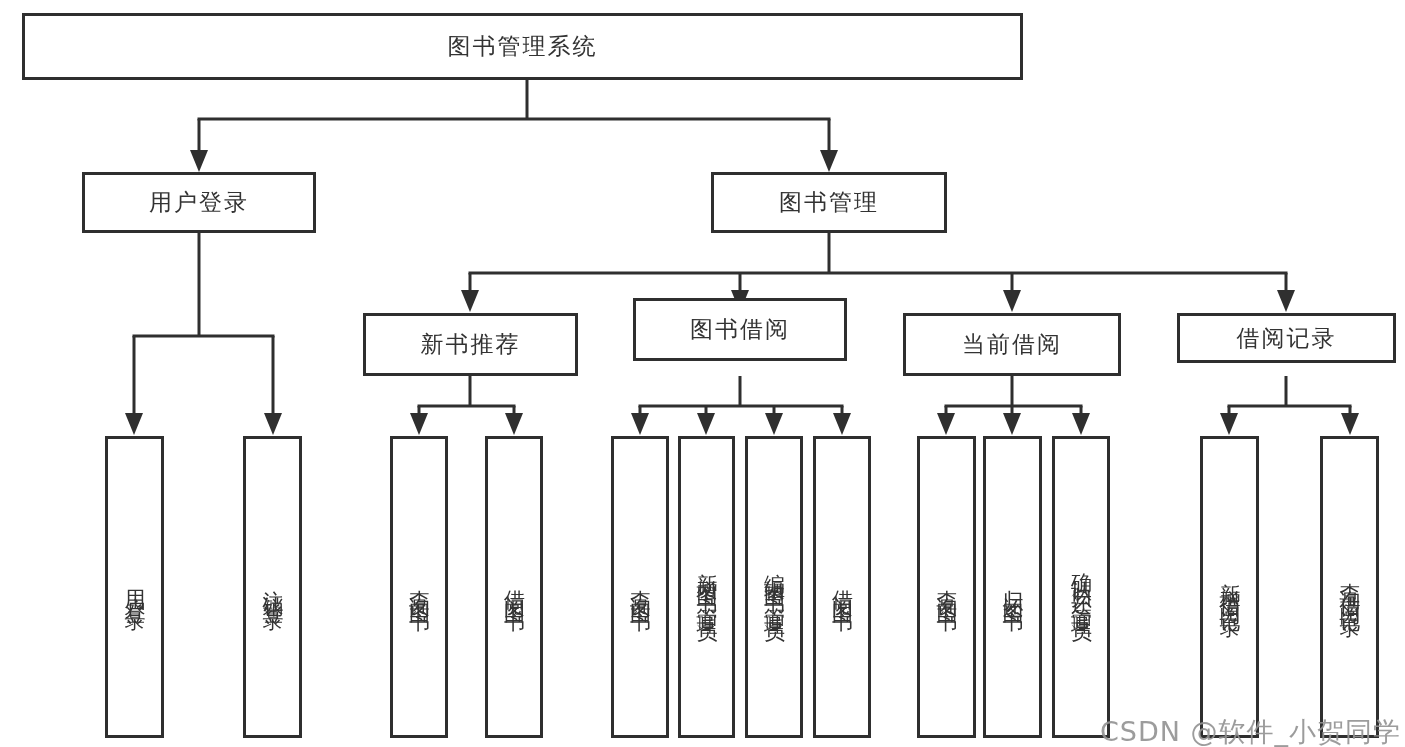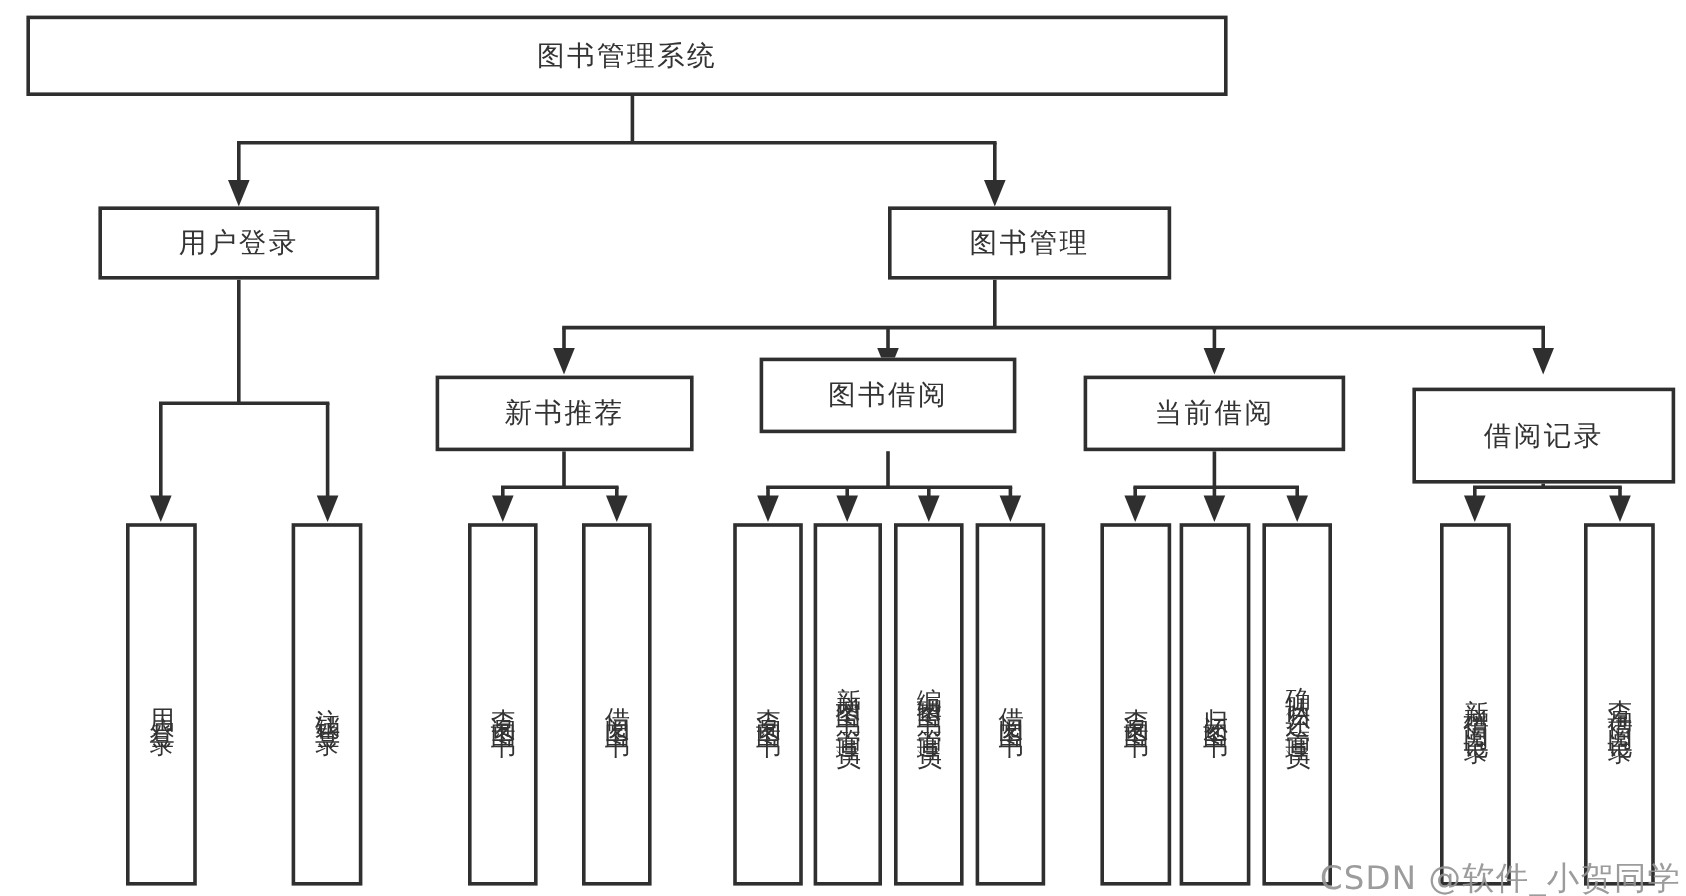--- a/index.html
+++ b/index.html
@@ -124,26 +124,26 @@
       <line x1="1229" y1="406" x2="1229" y2="416"></line>
       <path class="arrow" d="M1229,435 L1220,413 L1238,413 Z"></path>
       <line x1="1350" y1="406" x2="1350" y2="416"></line>
       <path class="arrow" d="M1350,435 L1341,413 L1359,413 Z"></path>
     </g>
   </svg>
 
   <div class="box h" style="left:22px; top:13px; width:1001px; height:67px;">图书管理系统</div>
 
   <div class="box h" style="left:82px; top:172px; width:234px; height:61px;">用户登录</div>
-  <div class="box h" style="left:740px; top:172px; width:236px; height:61px;text-align:center;">图书管理</div>
+  <div class="box h" style="left:711px; top:172px; width:236px; height:61px;text-align:center;">图书管理</div>
 
   <div class="box h" style="left:363px; top:313px; width:215px; height:63px;">新书推荐</div>
   <div class="box h" style="left:633px; top:298px; width:214px; height:63px;">图书借阅</div>
   <div class="box h" style="left:903px; top:313px; width:218px; height:63px;">当前借阅</div>
-  <div class="box h" style="left:1177px; top:313px; width:219px; height:80px;margin-top:10px;">借阅记录</div>
+  <div class="box h" style="left:1177px; top:313px; width:219px; height:50px;">借阅记录</div>
 
   <div class="box v" style="left:105px; top:436px; width:59px; height:302px;">用户登录</div>
   <div class="box v" style="left:243px; top:436px; width:59px; height:302px;">注销登录</div>
 
   <div class="box v" style="left:390px; top:436px; width:58px; height:302px;">查询图书</div>
   <div class="box v" style="left:485px; top:436px; width:58px; height:302px;">借阅图书</div>
 
   <div class="box v" style="left:611px; top:436px; width:58px; height:302px;">查询图书</div>
   <div class="box v" style="left:678px; top:436px; width:57px; height:302px;">新增图书（管理员）</div>
   <div class="box v" style="left:745px; top:436px; width:58px; height:302px;">编辑图书（管理员）</div>

